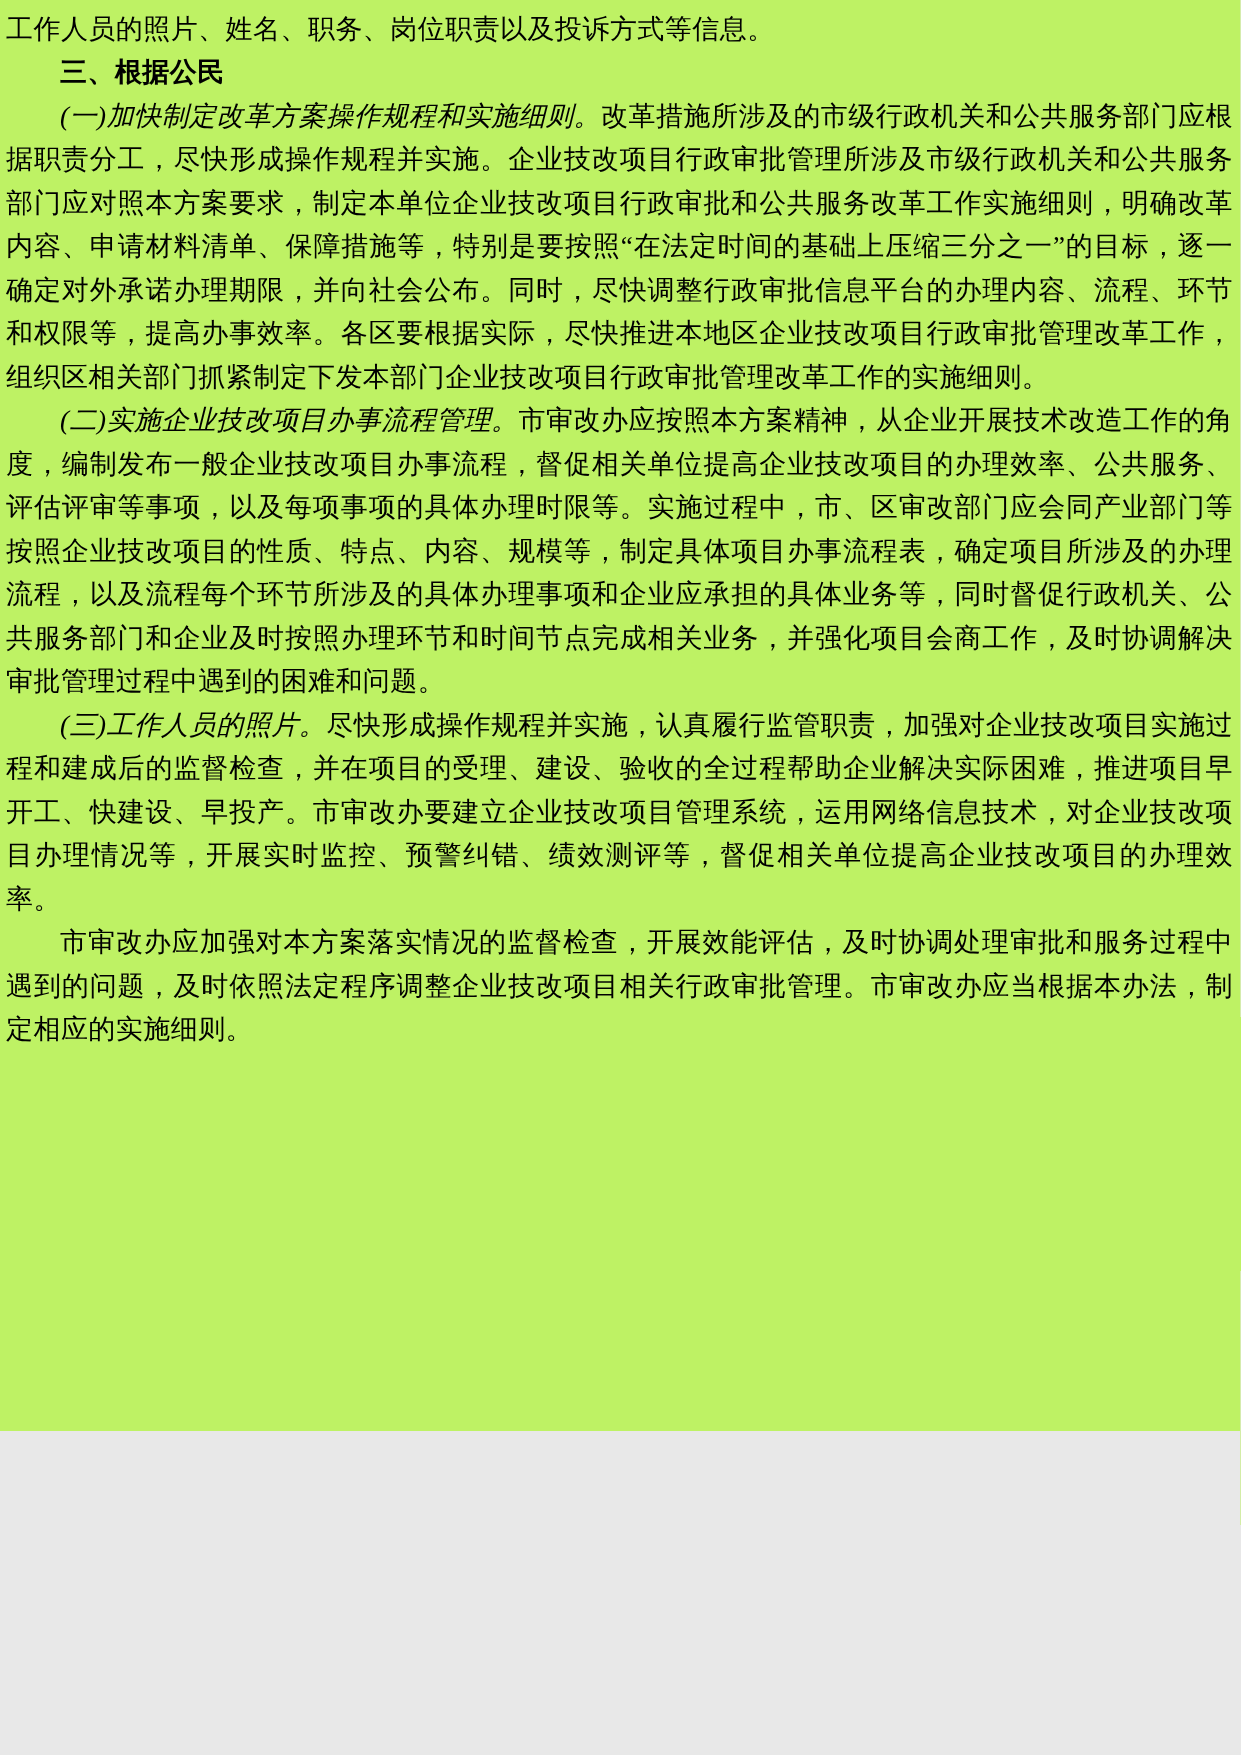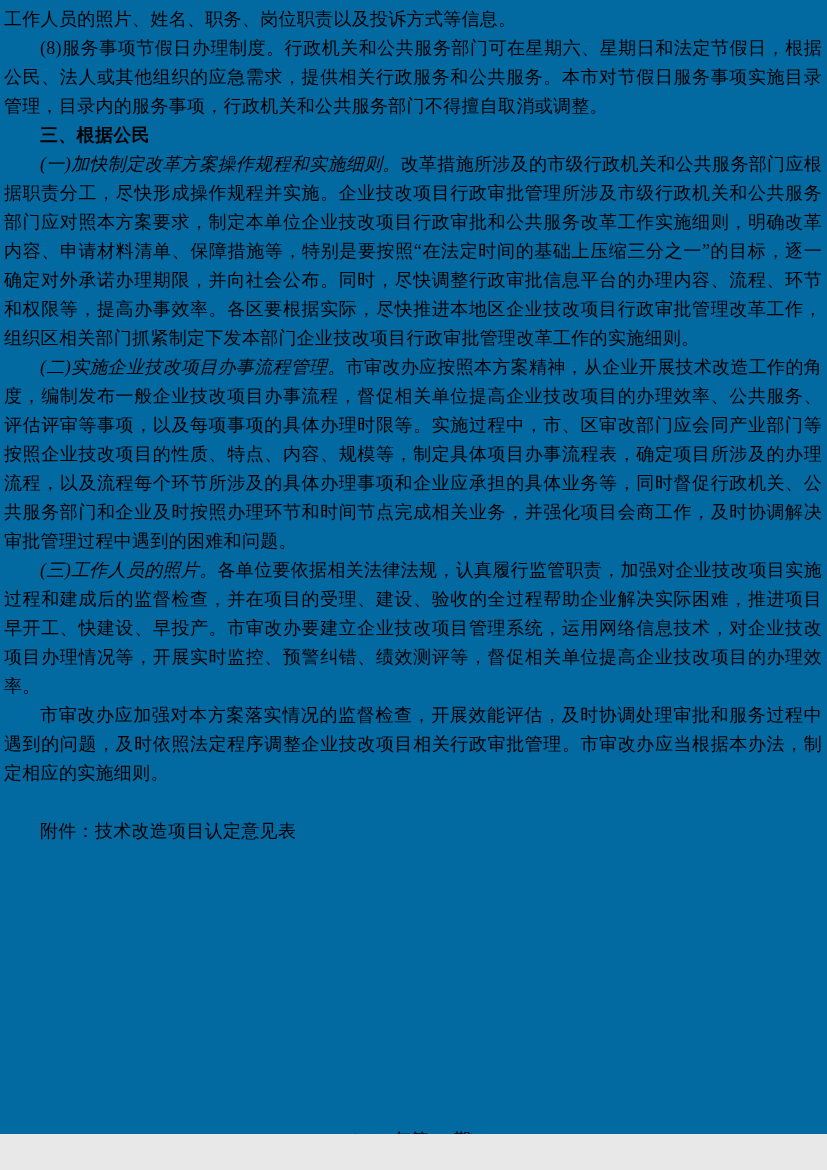--- a/index.html
+++ b/index.html
@@ -1,21 +1,21 @@
 <!DOCTYPE html>
 <html><head>
 <meta charset="utf-8">
 <style>
   html, body { margin: 0; padding: 0; background: #e8e8e8; }
   .page {
     position: relative;
     width: 827px;
-    height: 1134px;
+    height: 954px;
     margin: 0 auto;
-    background: #0369a1;
+    background: #bef264;
     color: #000000;
     font-family: "Liberation Serif", "DejaVu Serif", serif;
     overflow: hidden;
   }
   .content {
     position: absolute;
     top: 5px;
     left: 4px;
     right: 5px;
     font-size: 18px;
@@ -46,23 +46,21 @@
     font-size: 17px;
     line-height: 22px;
   }
 </style>
 </head>
 <body>
 
 <div class="page">
   <div class="content">
       <p class=""><span class="run-normal">工作人员的照片、姓名、职务、岗位职责以及投诉方式等信息。</span></p>
-      <p class="indent"><span class="run-normal">(8)服务事项节假日办理制度。行政机关和公共服务部门可在星期六、星期日和法定节假日，根据公民、法人或其他组织的应急需求，提供相关行政服务和公共服务。本市对节假日服务事项实施目录管理，目录内的服务事项，行政机关和公共服务部门不得擅自取消或调整。</span></p>
       <p class="indent"><span class="run-bold">三、根据公民</span></p>
       <p class="indent"><span class="run-kai">(一)加快制定改革方案操作规程和实施细则。</span><span class="run-normal">改革措施所涉及的市级行政机关和公共服务部门应根据职责分工，尽快形成操作规程并实施。企业技改项目行政审批管理所涉及市级行政机关和公共服务部门应对照本方案要求，制定本单位企业技改项目行政审批和公共服务改革工作实施细则，明确改革内容、申请材料清单、保障措施等，特别是要按照“在法定时间的基础上压缩三分之一”的目标，逐一确定对外承诺办理期限，并向社会公布。同时，尽快调整行政审批信息平台的办理内容、流程、环节和权限等，提高办事效率。各区要根据实际，尽快推进本地区企业技改项目行政审批管理改革工作，组织区相关部门抓紧制定下发本部门企业技改项目行政审批管理改革工作的实施细则。</span></p>
       <p class="indent"><span class="run-kai">(二)实施企业技改项目办事流程管理。</span><span class="run-normal">市审改办应按照本方案精神，从企业开展技术改造工作的角度，编制发布一般企业技改项目办事流程，督促相关单位提高企业技改项目的办理效率、公共服务、评估评审等事项，以及每项事项的具体办理时限等。实施过程中，市、区审改部门应会同产业部门等按照企业技改项目的性质、特点、内容、规模等，制定具体项目办事流程表，确定项目所涉及的办理流程，以及流程每个环节所涉及的具体办理事项和企业应承担的具体业务等，同时督促行政机关、公共服务部门和企业及时按照办理环节和时间节点完成相关业务，并强化项目会商工作，及时协调解决审批管理过程中遇到的困难和问题。</span></p>
-      <p class="indent"><span class="run-kai">(三)工作人员的照片。</span><span class="run-normal">各单位要依据相关法律法规，认真履行监管职责，加强对企业技改项目实施过程和建成后的监督检查，并在项目的受理、建设、验收的全过程帮助企业解决实际困难，推进项目早开工、快建设、早投产。市审改办要建立企业技改项目管理系统，运用网络信息技术，对企业技改项目办理情况等，开展实时监控、预警纠错、绩效测评等，督促相关单位提高企业技改项目的办理效率。</span></p>
+      <p class="indent"><span class="run-kai">(三)工作人员的照片。</span><span class="run-normal">尽快形成操作规程并实施，认真履行监管职责，加强对企业技改项目实施过程和建成后的监督检查，并在项目的受理、建设、验收的全过程帮助企业解决实际困难，推进项目早开工、快建设、早投产。市审改办要建立企业技改项目管理系统，运用网络信息技术，对企业技改项目办理情况等，开展实时监控、预警纠错、绩效测评等，督促相关单位提高企业技改项目的办理效率。</span></p>
       <p class="indent"><span class="run-normal">市审改办应加强对本方案落实情况的监督检查，开展效能评估，及时协调处理审批和服务过程中遇到的问题，及时依照法定程序调整企业技改项目相关行政审批管理。市审改办应当根据本办法，制定相应的实施细则。</span></p>
-      <p class="indent spaced"><span class="run-normal">附件：技术改造项目认定意见表</span></p>
     </div>
   <div class="footer-pageno">20</div>
   <div class="footer-issue">(2017 年第 12 期)</div>
 </div>
 
 </body></html>

